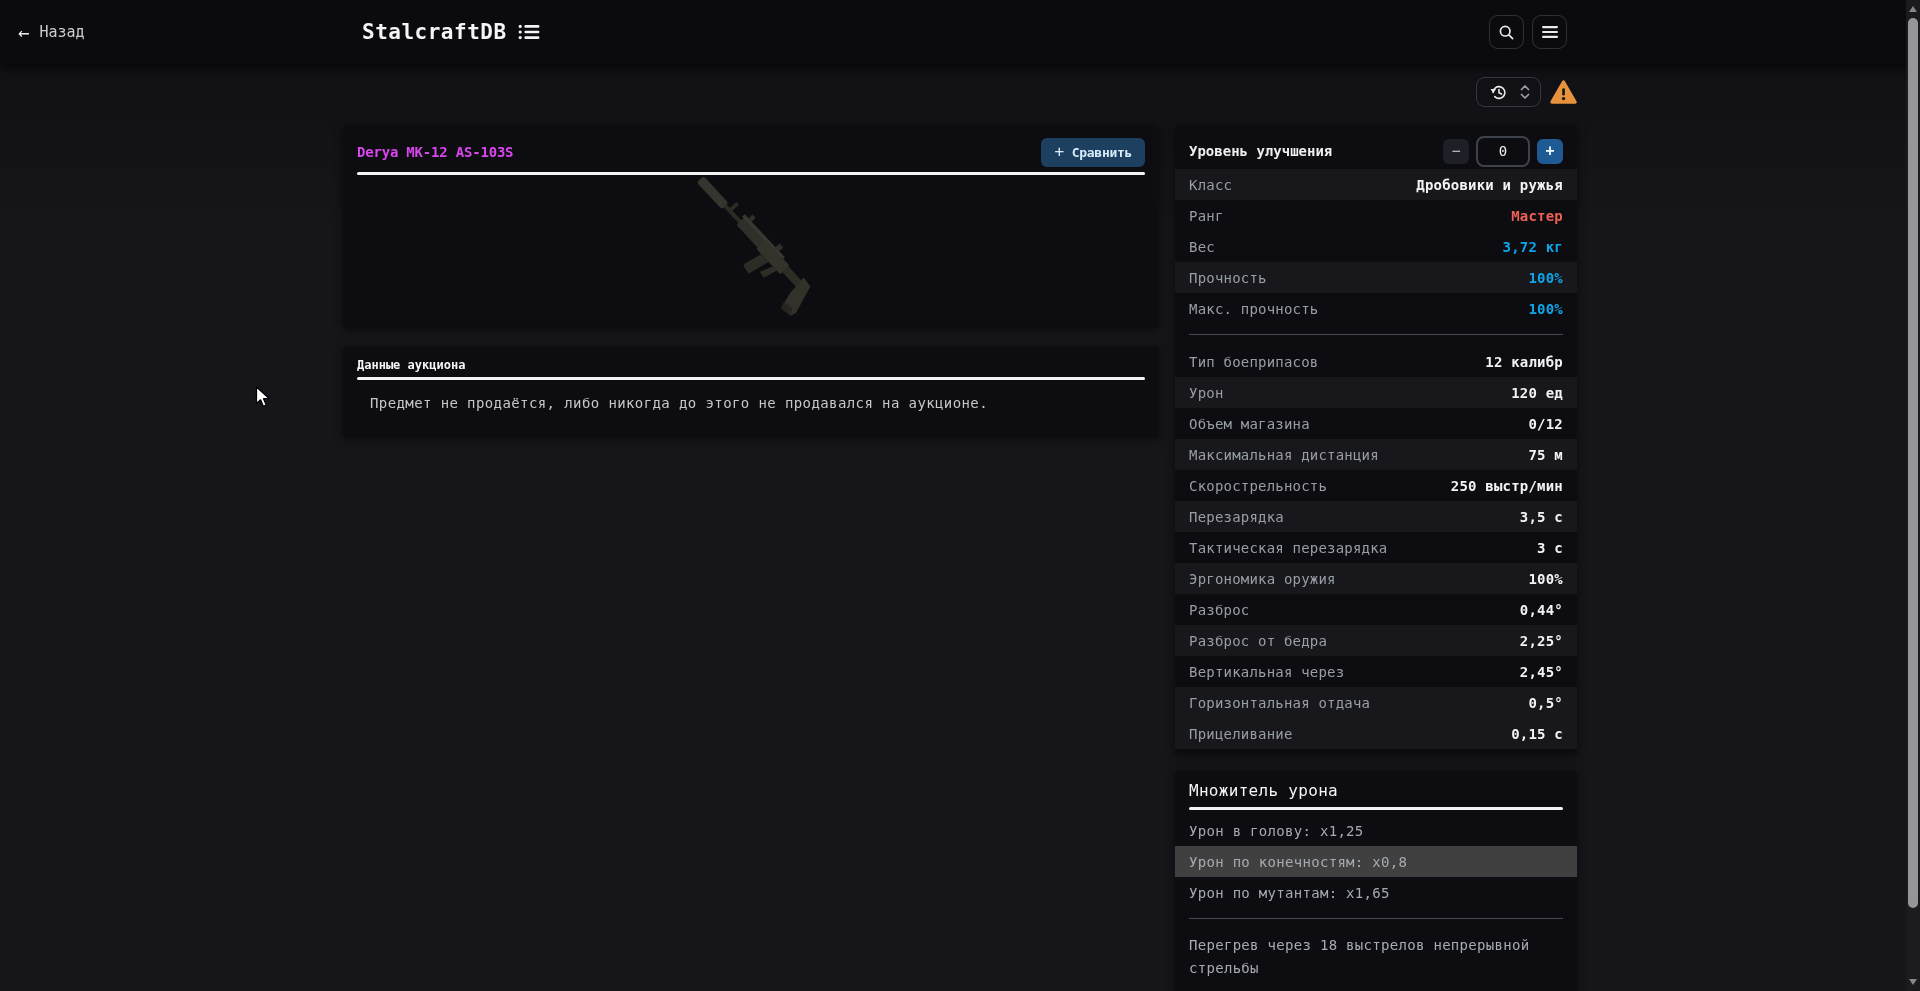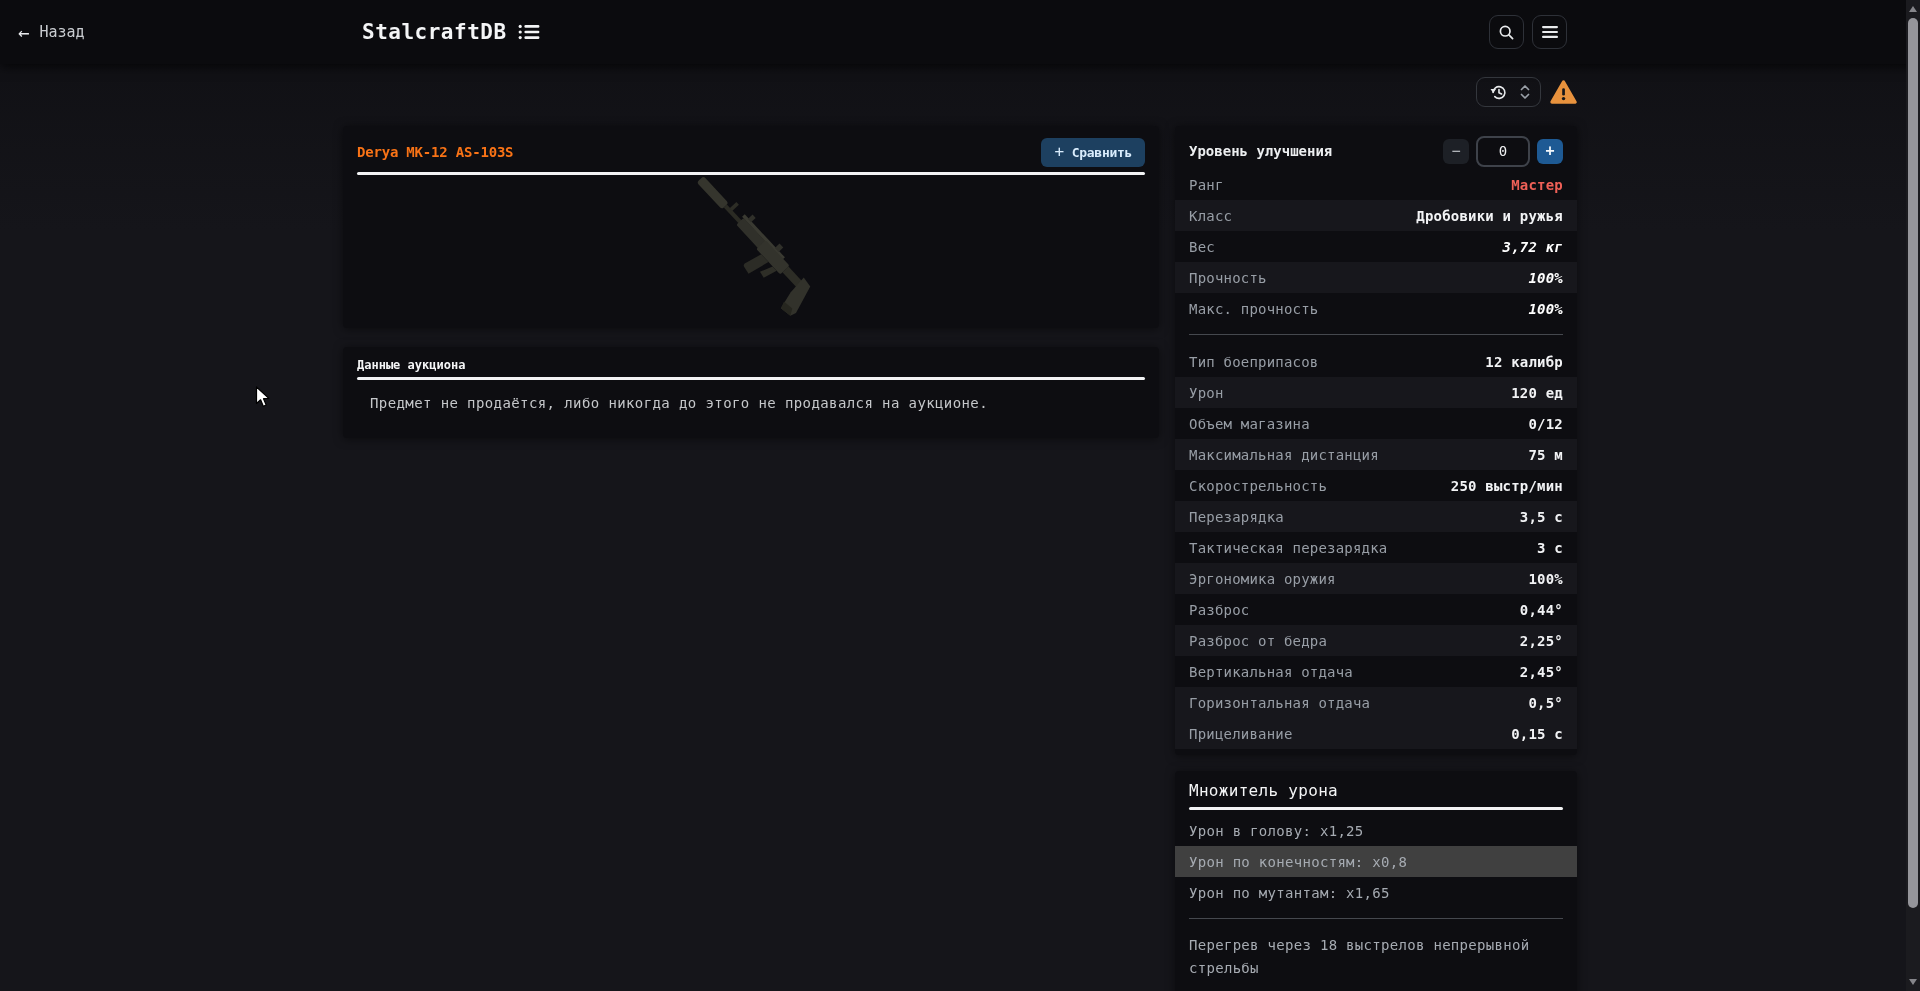--- a/index.html
+++ b/index.html
@@ -46,21 +46,21 @@
   .columns { display:flex; gap:16px; margin-top:19px; align-items:flex-start; }
   .col-left { width:816px; display:flex; flex-direction:column; gap:19px; }
   .col-right { width:402px; display:flex; flex-direction:column; gap:16px; }
   .card {
     background:#0d0d11; border-radius:4px; box-shadow:0 1px 10px rgba(0,0,0,.5);
   }
 
   
   .weapon-card { height:202px; padding:9px 14px; position:relative; }
   .card-head { display:flex; justify-content:space-between; align-items:center; height:30px; margin-top:2px; }
-  .weapon-title { font-size:14px; font-weight:bold; color:#f97316; letter-spacing:-.2px; }
+  .weapon-title { font-size:14px; font-weight:bold; color:#d946ef; letter-spacing:-.2px; }
   .head-rule { border:none; height:3px; background:#f2f3f5; border-radius:2px; margin-top:5px; }
   .compare-btn {
     display:flex; align-items:center; gap:8px; height:29px; padding:0 13px;
     background:#1d4060; color:#d9ecfc; border:none; border-radius:6px;
     font-family:inherit; font-size:13px; font-weight:bold; cursor:pointer; letter-spacing:-.3px;
   }
   .compare-plus { font-size:16px; font-weight:normal; margin-top:-2px; }
   .weapon-img {
     position:absolute; left:50%; top:124px; width:0; height:0;
   }
@@ -86,21 +86,21 @@
   .minus-btn { background:#1d2026; color:#b6bac0; }
   .plus-btn  { background:#1e5a94; color:#f2f7fb; font-weight:bold; }
   .level-input {
     width:54px; height:31px; background:transparent; border:2px solid #3e424a; border-radius:8px;
     color:#f2f3f5; font-family:inherit; font-size:14px; text-align:center;
   }
   .stat-row { display:flex; justify-content:space-between; align-items:center; height:31px; padding:0 14px; }
   .stat-row.striped { background:#17171c; }
   .stat-label { font-size:14px; color:#989ea6; letter-spacing:.2px; }
   .stat-value { font-size:14px; font-weight:bold; color:#f2f3f5; letter-spacing:.2px; }
-  .stat-value.muted { color:#ffffff;font-style:italic; }
+  .stat-value.muted { color:#0ea5e9; }
   .stat-value.accent { color:#ef6057; }
   .group-divider { border:none; border-top:1px solid #45484e; margin:10px 14px 11px; }
 
   
   .mult-card { padding:10px 0 24px; }
   .mult-head { padding:0 14px; font-size:16px; font-weight:normal; color:#f4f5f6; letter-spacing:.3px; }
   .mult-rule { border:none; height:3px; background:#f2f3f5; border-radius:2px; margin:7px 14px 5px; }
   .mult-row { display:flex; align-items:center; height:31px; padding:0 14px; font-size:14px; color:#a6abb2; letter-spacing:.3px; }
   .mult-row.striped { background:#404040; }
   .mult-note { margin-top:15px; padding:0 14px; font-size:14px; color:#a6abb2; line-height:1.65; letter-spacing:.3px; }
@@ -239,30 +239,30 @@
           <span class="upgrade-label">Уровень улучшения</span>
           <div class="stepper">
             <button class="step-btn minus-btn">−</button>
             <input class="level-input" value="0" style="">
             <button class="step-btn plus-btn">+</button>
           </div>
         </div>
 
         <div>
 
+            <div class="stat-row striped">
+              <span class="stat-label">Класс</span>
+              <span class="stat-value">Дробовики и ружья</span>
+            </div>
+
             <div class="stat-row">
               <span class="stat-label">Ранг</span>
               <span class="stat-value accent">Мастер</span>
             </div>
 
-            <div class="stat-row striped">
-              <span class="stat-label">Класс</span>
-              <span class="stat-value">Дробовики и ружья</span>
-            </div>
-
             <div class="stat-row">
               <span class="stat-label">Вес</span>
               <span class="stat-value muted">3,72 кг</span>
             </div>
 
             <div class="stat-row striped">
               <span class="stat-label">Прочность</span>
               <span class="stat-value muted">100%</span>
             </div>
 
@@ -320,21 +320,21 @@
               <span class="stat-label">Разброс</span>
               <span class="stat-value">0,44°</span>
             </div>
 
             <div class="stat-row striped">
               <span class="stat-label">Разброс от бедра</span>
               <span class="stat-value">2,25°</span>
             </div>
 
             <div class="stat-row">
-              <span class="stat-label">Вертикальная отдача</span>
+              <span class="stat-label">Вертикальная через</span>
               <span class="stat-value">2,45°</span>
             </div>
 
             <div class="stat-row striped">
               <span class="stat-label">Горизонтальная отдача</span>
               <span class="stat-value">0,5°</span>
             </div>
 
 
             <div class="stat-row striped">

